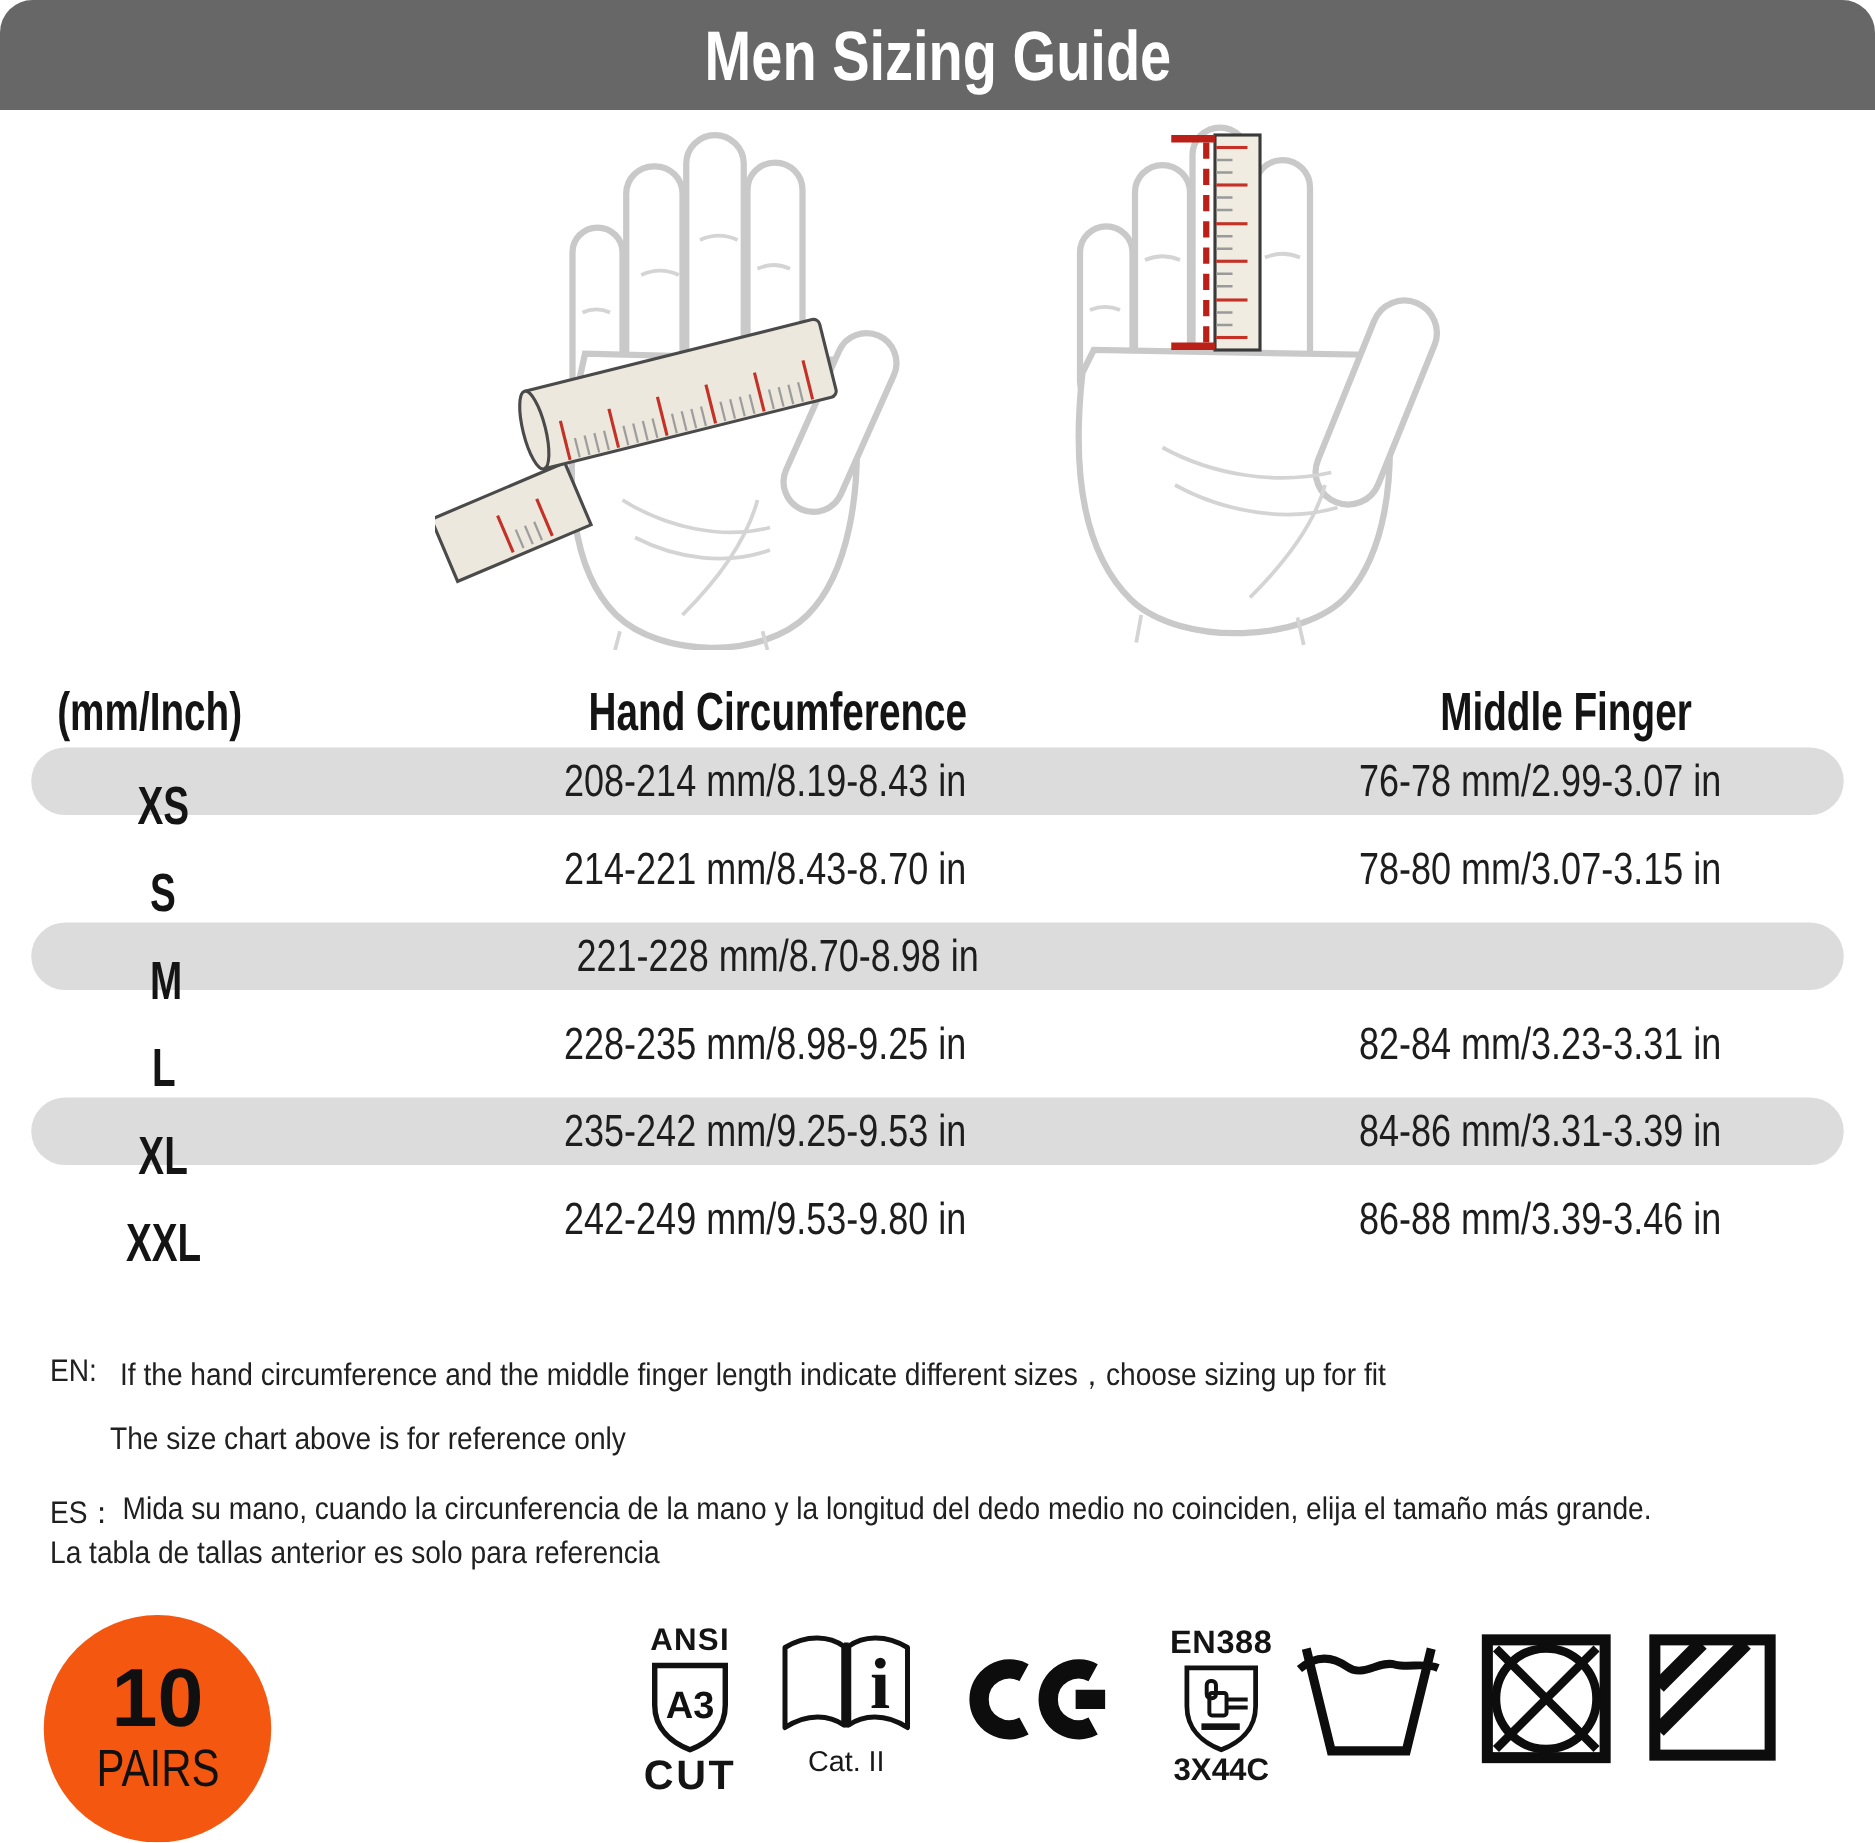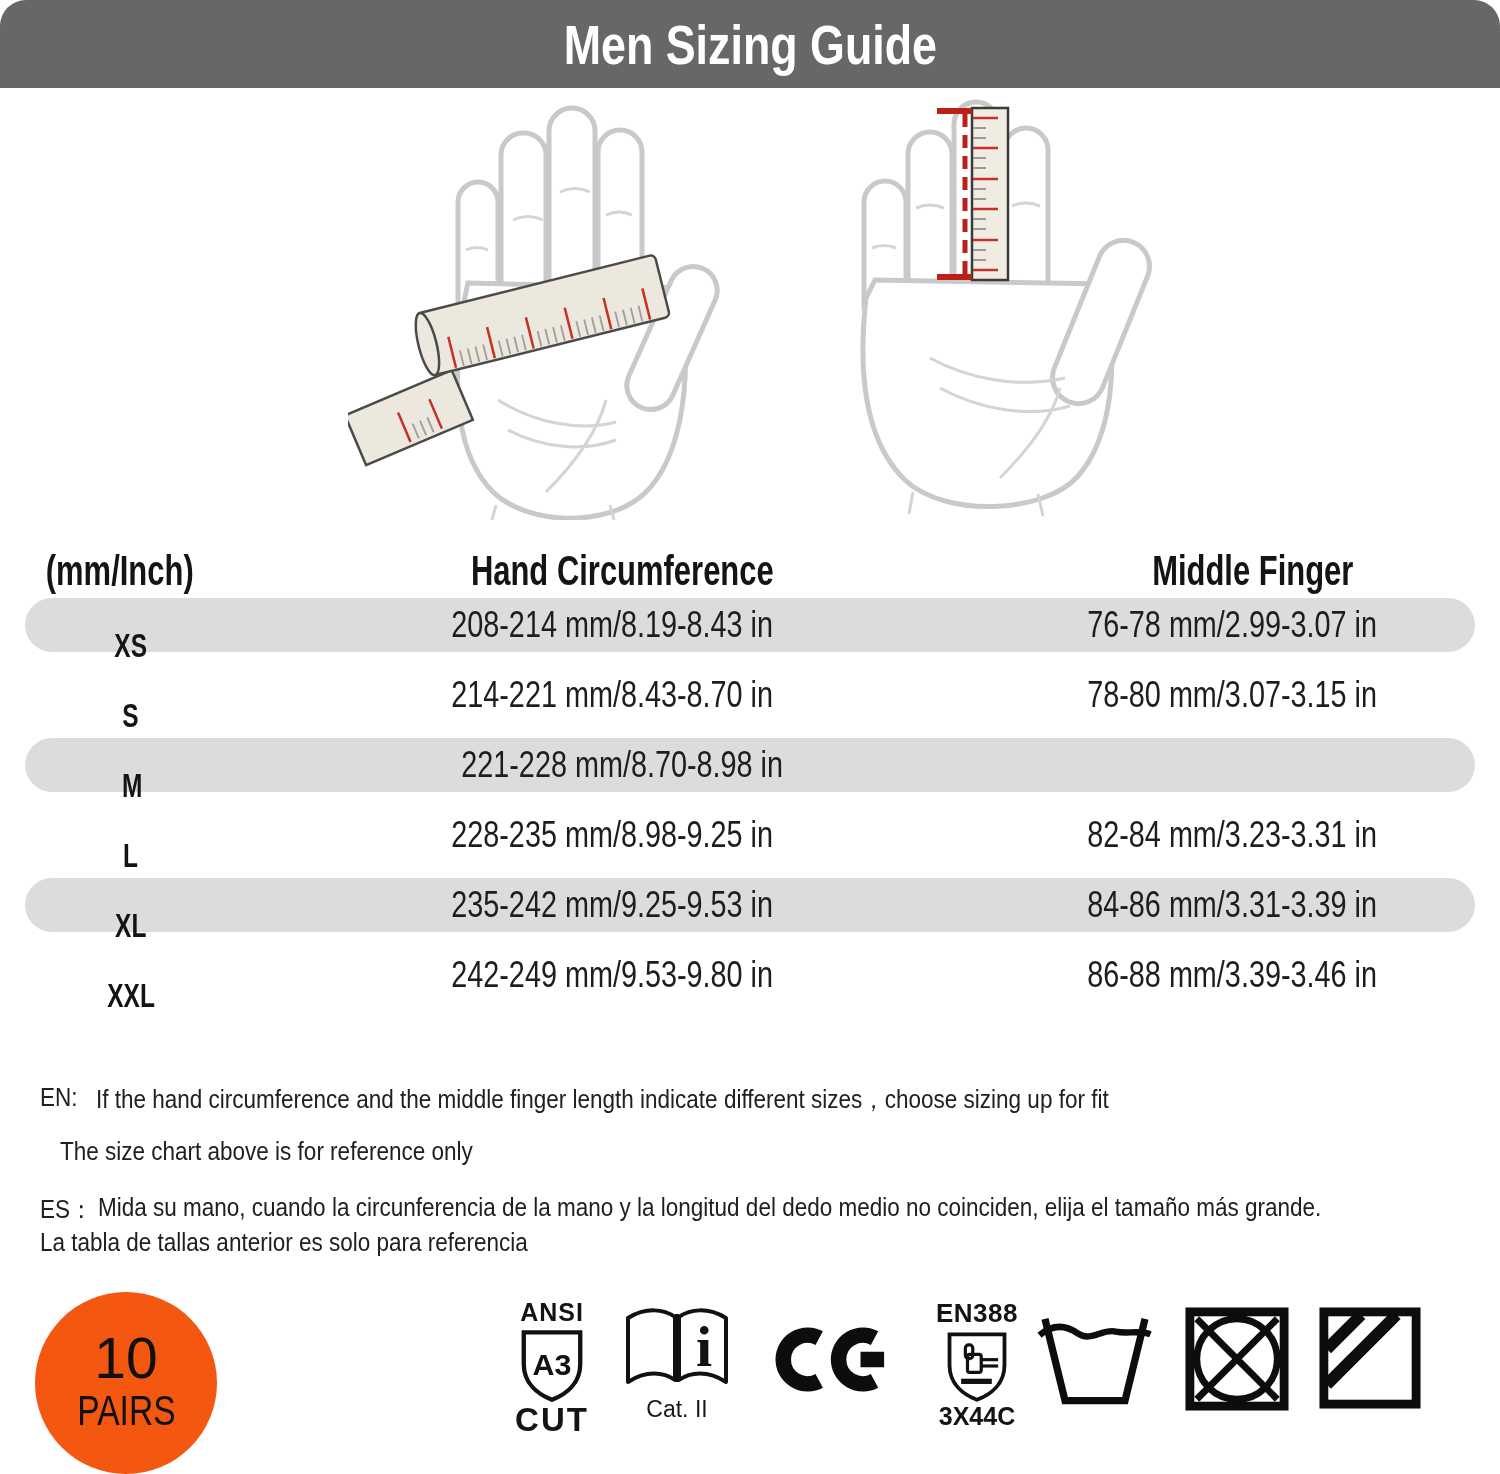--- a/index.html
+++ b/index.html
@@ -33,35 +33,35 @@
 
   
   .thead{position:absolute;left:0;top:524px;width:1500px;height:62px;display:flex;}
   .thead .h{font-size:43px;font-weight:bold;display:flex;align-items:center;justify-content:center;margin-top:30px;}
   .c1{width:240px;}
   .c2{width:765px;}
   .c3{width:495px;}
   .trow{position:absolute;left:25px;width:1450px;height:54px;border-radius:27px;display:flex;align-items:center;}
   .trow.shaded{background:var(--row-shade);}
   .trow .cell{display:flex;align-items:center;justify-content:center;}
-  .trow .size{font-size:34px;font-weight:bold;margin-top:40px;}
+  .trow .size{font-size:43px;font-weight:bold;margin-top:40px;}
   .trow .c1{width:215px;}
   .trow .c2{width:765px;}
   .trow .c3{width:495px;}
   .trow .val{font-size:36px;color:#1d1d1d;}
 
   
   .note-line{position:absolute;font-size:25px;color:#202020;display:flex;}
   .note-line .lbl{flex:none;}
   .note-line .gap{width:14px;flex:none;}
 
   
   .pairs-badge{position:absolute;left:35px;top:1292px;width:182px;height:182px;border-radius:50%;
     background:var(--accent-orange);display:flex;flex-direction:column;align-items:center;justify-content:center;}
-  .pairs-badge .n{font-size:57px;font-weight:normal;line-height:0.95;color:#101010;text-align:right;}
+  .pairs-badge .n{font-size:66px;font-weight:bold;line-height:0.95;color:#101010;text-align:right;}
   .pairs-badge .p{font-size:42px;color:#101010;margin-top:2px;}
   .badge-col{position:absolute;display:flex;flex-direction:column;align-items:center;}
   #ansi-badge{left:492px;top:1298px;width:120px;}
   #ansi-badge .top{font-size:25px;font-weight:bold;letter-spacing:1px;}
   #ansi-badge .bottom{font-size:33px;font-weight:bold;letter-spacing:2px;margin-top:-2px;}
   #book-badge{left:612px;top:1302px;width:130px;}
   #book-badge .lbl{font-size:23px;margin-top:6px;color:#181818;}
   #ce-badge{left:772px;top:1316px;}
   #en388-badge{left:918px;top:1298px;width:118px;}
   #en388-badge .top{font-size:26px;font-weight:bold;letter-spacing:0.5px;}
@@ -265,21 +265,21 @@
     <div class="cell c3 val">
         <span class="cx">86-88 mm/3.39-3.46 in</span>
       </div>
   </div>
 
   <div class="note-line" style="left:40px;top:1083px">
     <span class="lbl cx-left">EN:</span>
     <span class="gap"></span>
     <span class="cx-left">If the hand circumference and the middle finger length indicate different sizes，choose sizing up for fit</span>
   </div>
-  <div class="note-line" style="left:60px;top:1137px">
+  <div class="note-line" style="left:88px;top:1137px">
     <span class="cx-left">The size chart above is for reference only</span>
   </div>
   <div class="note-line" style="left:40px;top:1193px">
     <span class="lbl cx-left">ES：</span>
     <span class="cx-left">Mida su mano, cuando la circunferencia de la mano y la longitud del dedo medio no coinciden, elija el tamaño más grande.</span>
   </div>
   <div class="note-line" style="left:40px;top:1228px">
     <span class="cx-left">La tabla de tallas anterior es solo para referencia</span>
   </div>
 

